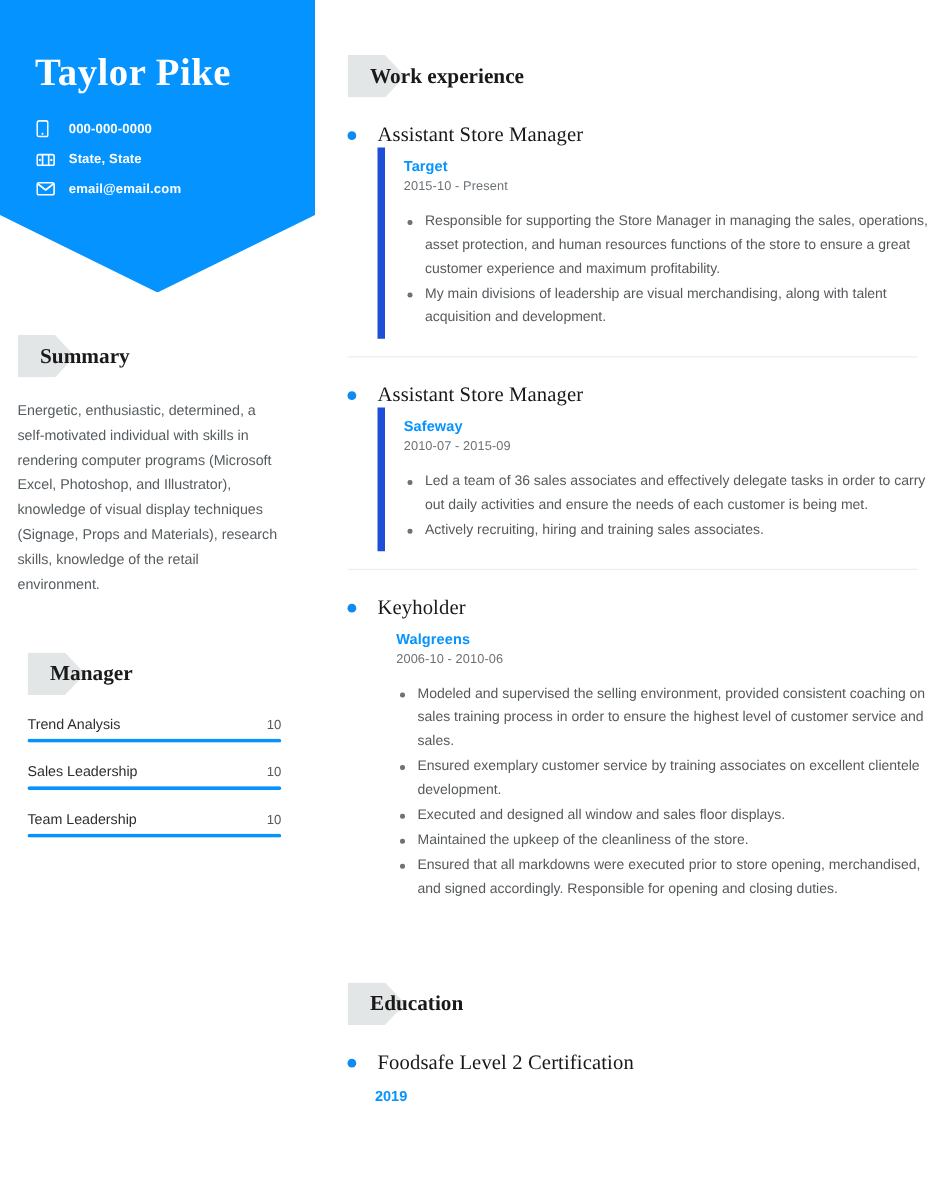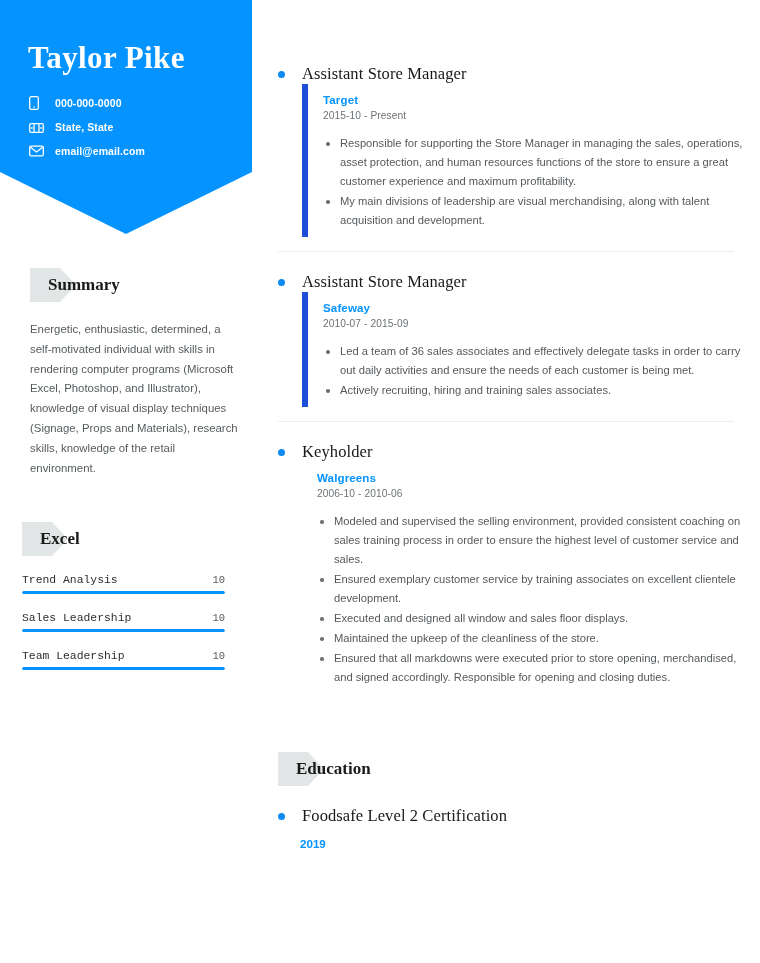--- a/index.html
+++ b/index.html
@@ -99,21 +99,21 @@
     line-height: 34px;
     font-family: "Liberation Serif", serif;
     font-weight: bold;
     font-size: 17px;
     color: #1a1a1a;
     white-space: nowrap;
   }
 
   .summary-block {
     position: absolute;
-    left: 30px;
+    left: 14px;
     top: 268px;
     width: 210px;
   }
   .summary-text {
     margin-top: 18px;
     font-size: 11.4px;
     line-height: 19.8px;
     color: #555b5e;
   }
 
@@ -121,21 +121,20 @@
     position: absolute;
     left: 22px;
     top: 522px;
     width: 203px;
   }
   .skill-item { margin-top: 18px; }
   .skill-row {
     display: flex;
     align-items: baseline;
     justify-content: space-between;
-    font-family: Liberation Mono, monospace;
   }
   .skill-name {
     font-size: 11.4px;
     color: #2b2f31;
   }
   .skill-score {
     font-size: 10.5px;
     color: #55595c;
   }
   .skill-track {
@@ -300,21 +299,21 @@
       <div class="tag">
         <span class="tag-bg"></span>
         <span class="tag-label">Summary</span>
       </div>
       <div class="summary-text">Energetic, enthusiastic, determined, a self-motivated individual with skills in rendering computer programs (Microsoft Excel, Photoshop, and Illustrator), knowledge of visual display techniques (Signage, Props and Materials), research skills, knowledge of the retail environment.</div>
     </div>
 
     <div class="skills-block">
       <div class="tag">
         <span class="tag-bg"></span>
-        <span class="tag-label">Excel</span>
+        <span class="tag-label">Manager</span>
       </div>
 
       <div class="skill-item">
         <div class="skill-row">
           <span class="skill-name">Trend Analysis</span>
           <span class="skill-score">10</span>
         </div>
         <div class="skill-track">
           <div class="skill-fill" style="width: 100%;"></div>
         </div>
@@ -339,20 +338,26 @@
           <div class="skill-fill" style="width: 100%;"></div>
         </div>
       </div>
 
     </div>
   </div>
 
   <div class="right-col">
 
     <div class="section" style="padding-top:44px;">
+      <div class="section-head">
+        <div class="tag">
+          <span class="tag-bg"></span>
+          <span class="tag-label">Work experience</span>
+        </div>
+      </div>
 
       <div class="entry">
         <div class="entry-title-row">
           <span class="entry-bullet"></span>
           <span class="entry-title">Assistant Store Manager</span>
         </div>
         <div class="entry-body railed">
           <div class="entry-company">Target</div>
           <div class="entry-date">2015-10 - Present</div>
           <ul class="entry-points">

